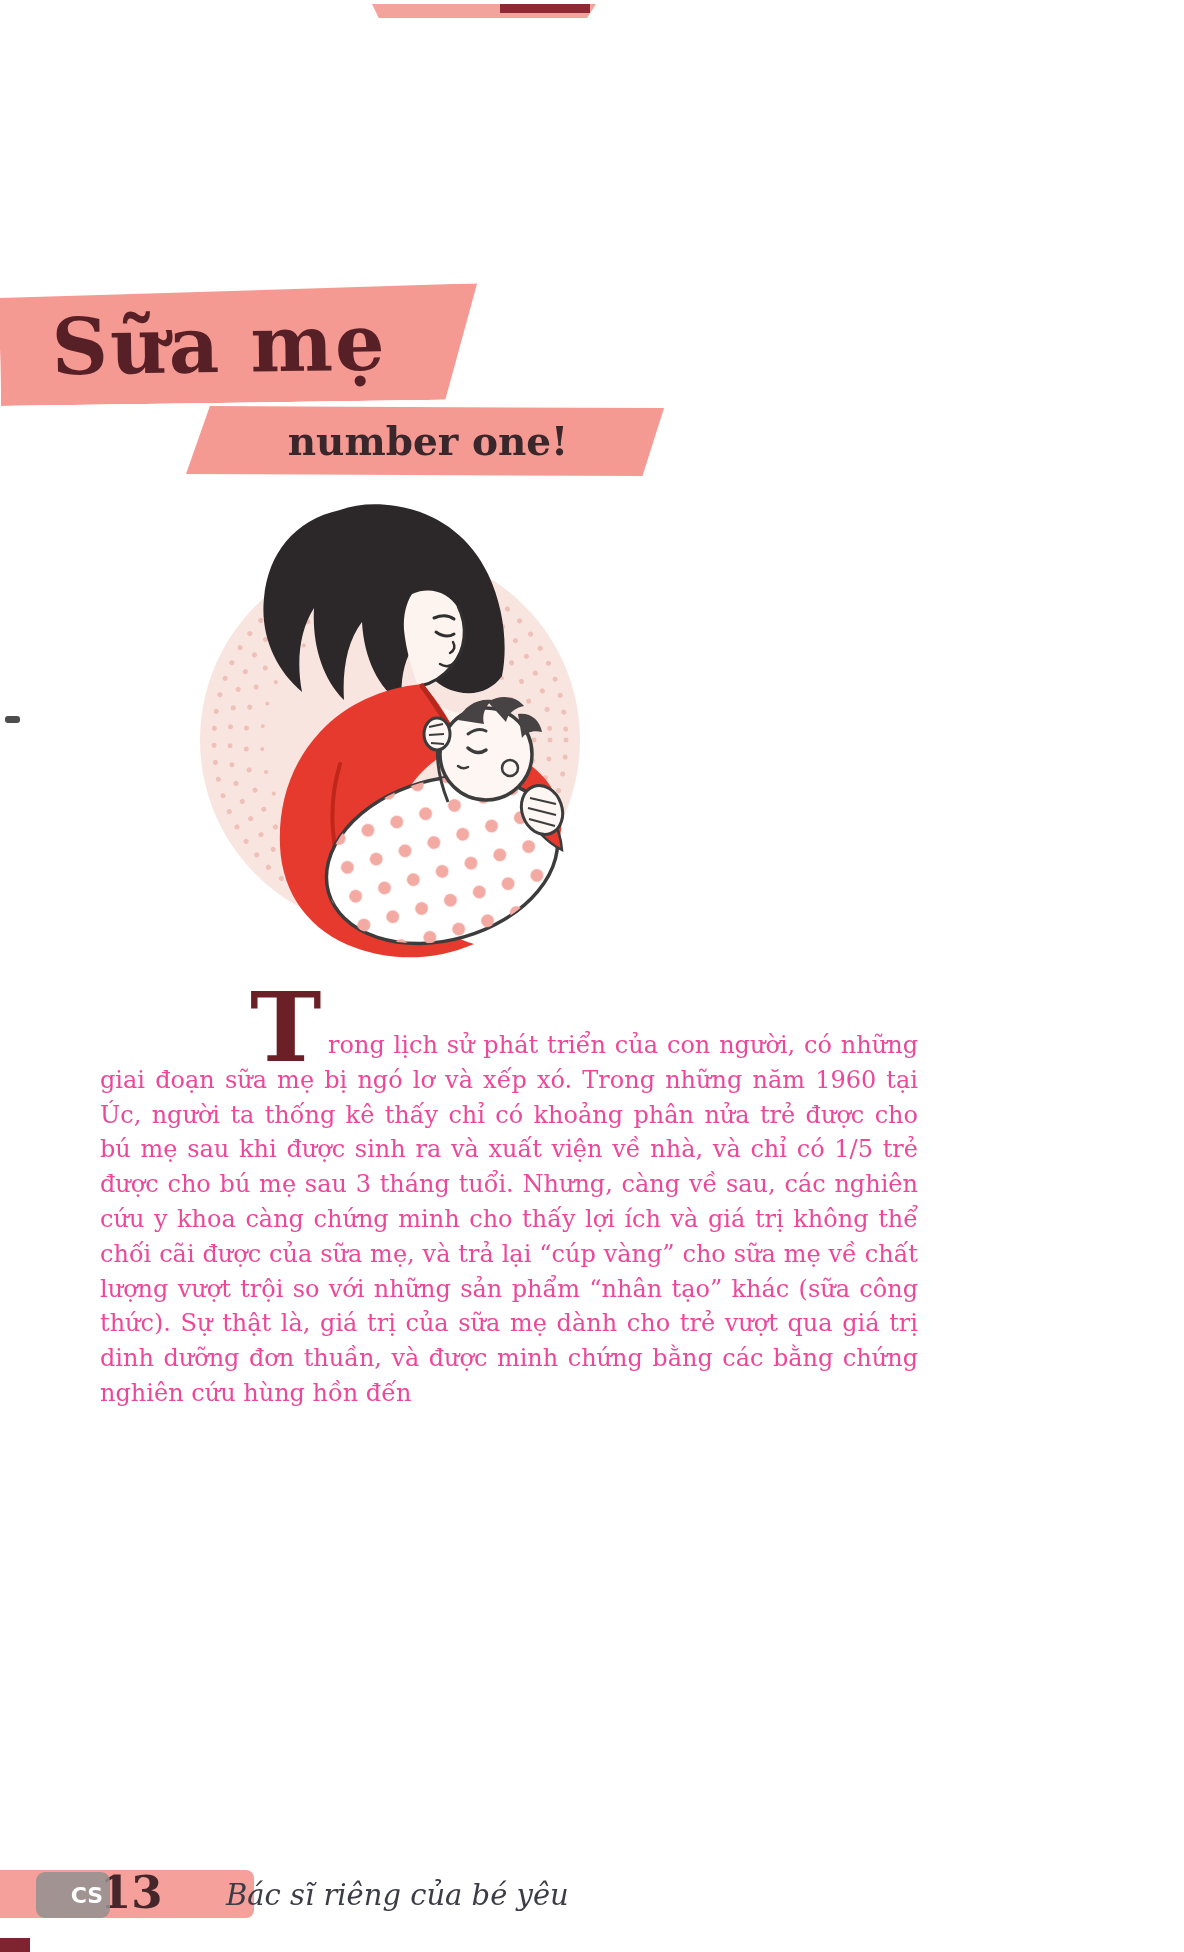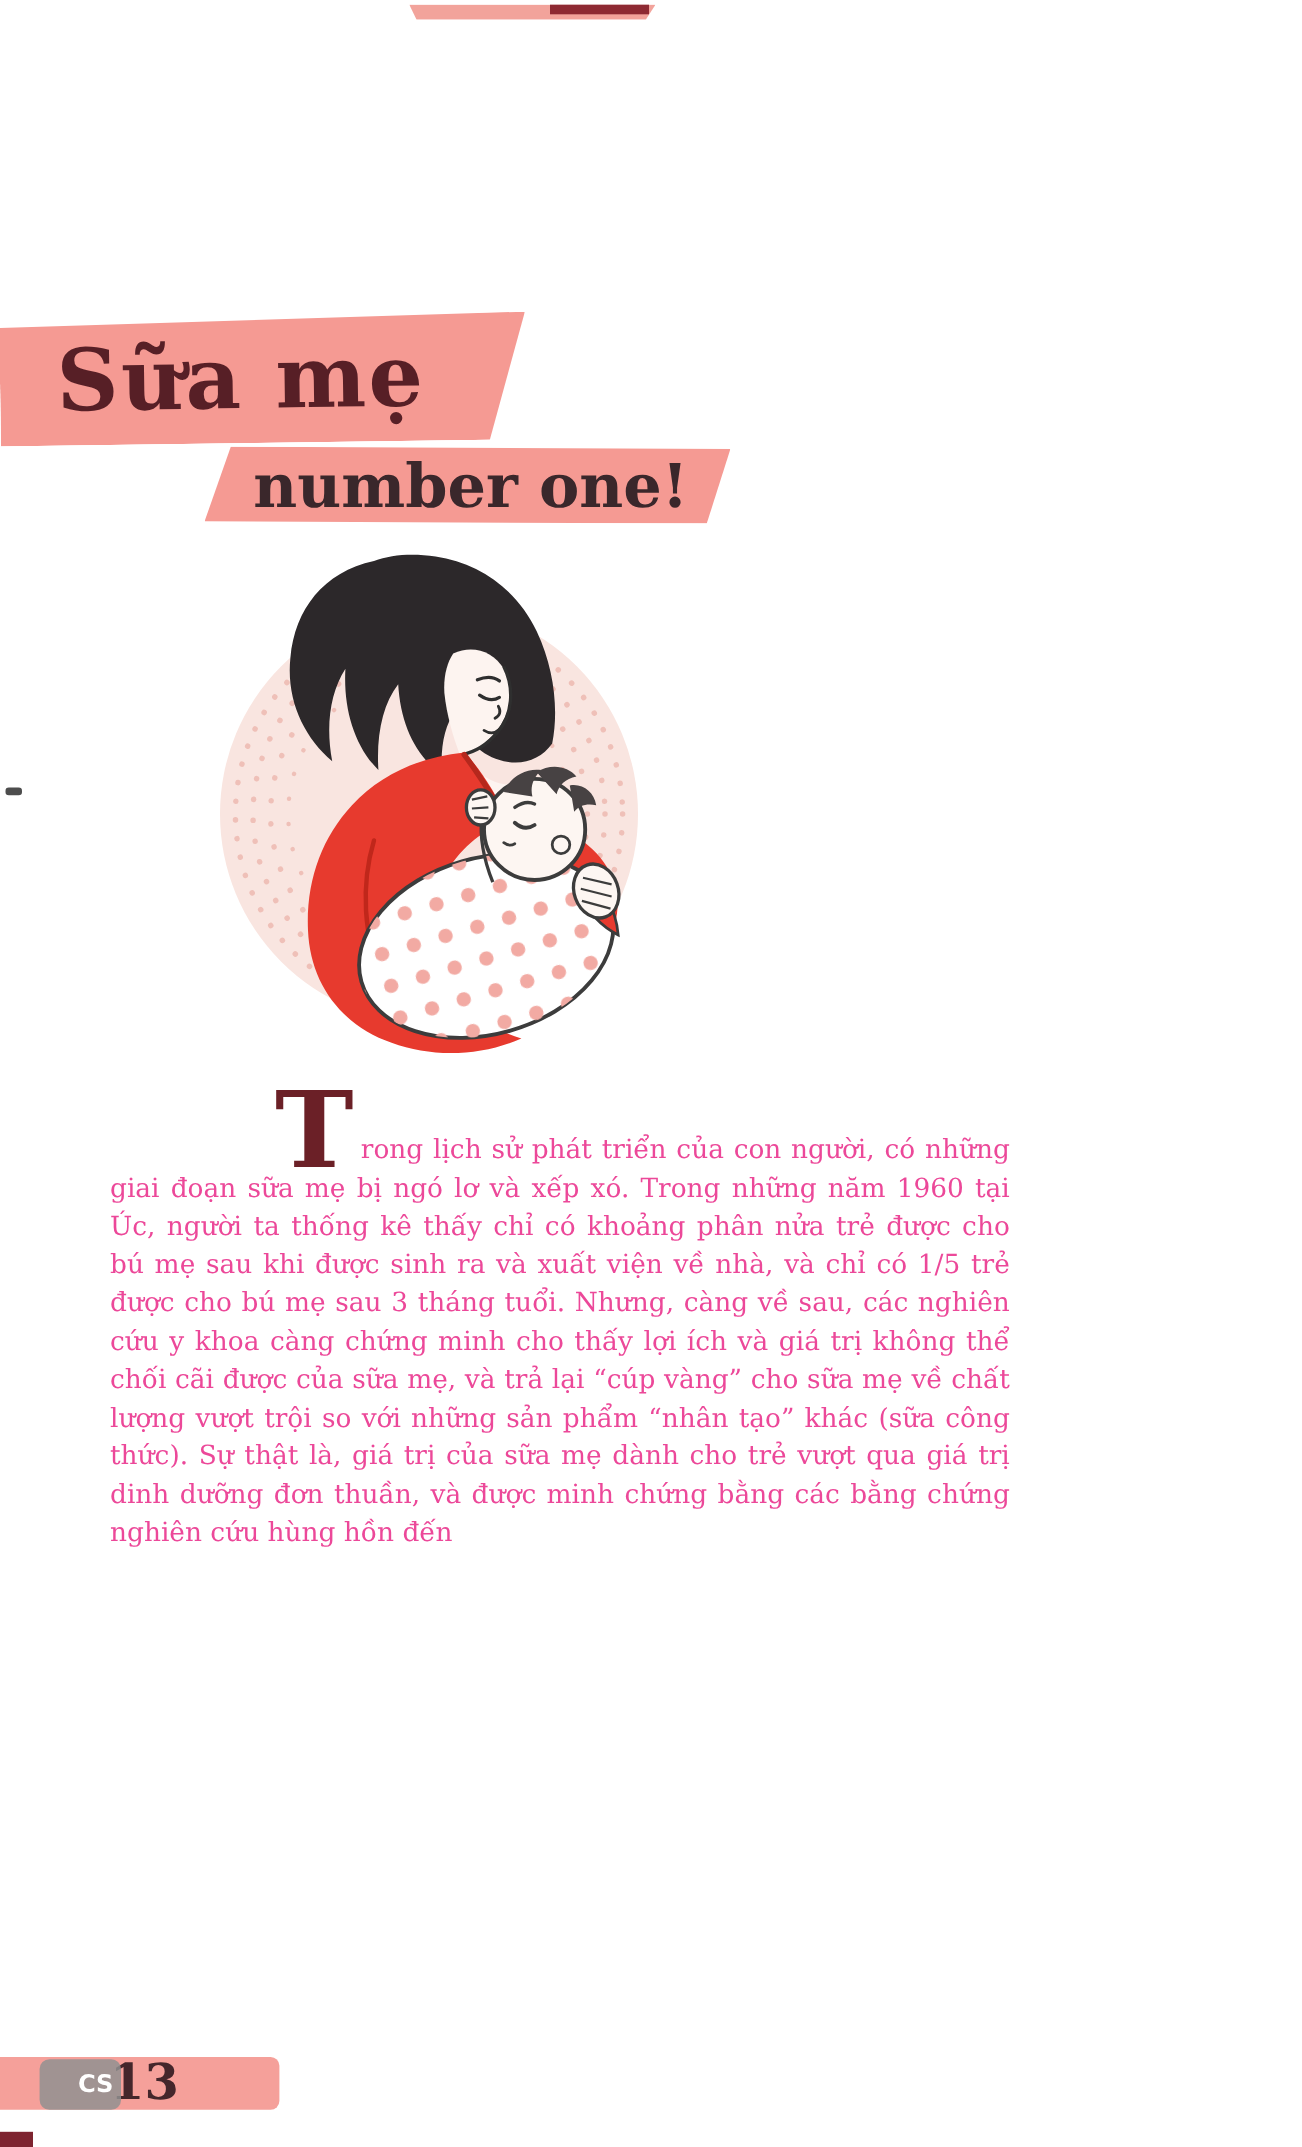--- a/index.html
+++ b/index.html
@@ -29,21 +29,21 @@
   }
   .banner-title{
     font-size:78px;font-weight:700;color:#571f26;letter-spacing:2px;
     padding-right:40px;line-height:1;
   }
   .banner-2{
     left:186px;top:402px;width:478px;height:70px;
     clip-path:polygon(5% 0,100% 3%,95.5% 100%,0 97%);
   }
   .banner-subtitle{
-    font-size:55px;font-weight:700;color:#3a272b;line-height:1;
+    font-size:39px;font-weight:700;color:#3a272b;line-height:1;
     padding-left:6px;
   }
 
   
   .illustration{position:absolute;left:190px;top:498px;width:400px;height:462px;}
 
   
   .edge-mark{
     position:absolute;left:5px;top:712px;width:15px;height:7px;
     background:#4d4d4d;border-radius:3px;
@@ -188,16 +188,17 @@
 
   <div class="edge-mark"></div>
 
   <div class="body-block">
     <span class="drop-cap">T</span>
     <p class="body-text">rong lịch sử phát triển của con người, có những giai đoạn sữa mẹ bị ngó lơ và xếp xó. Trong những năm 1960 tại Úc, người ta thống kê thấy chỉ có khoảng phân nửa trẻ được cho bú mẹ sau khi được sinh ra và xuất viện về nhà, và chỉ có 1/5 trẻ được cho bú mẹ sau 3 tháng tuổi. Nhưng, càng về sau, các nghiên cứu y khoa càng chứng minh cho thấy lợi ích và giá trị không thể chối cãi được của sữa mẹ, và trả lại “cúp vàng” cho sữa mẹ về chất lượng vượt trội so với những sản phẩm “nhân tạo” khác (sữa công thức). Sự thật là, giá trị của sữa mẹ dành cho trẻ vượt qua giá trị dinh dưỡng đơn thuần, và được minh chứng bằng các bằng chứng nghiên cứu hùng hồn đến</p>
   </div>
 
   <div class="footer-band"></div>
   <span class="page-number">13</span>
+  <span class="book-title">Bác sĩ riêng của bé yêu</span>
   <div class="wm-logo">CS</div>
   <div class="corner-scrap"></div>
 
 </div>
 
 </body></html>

